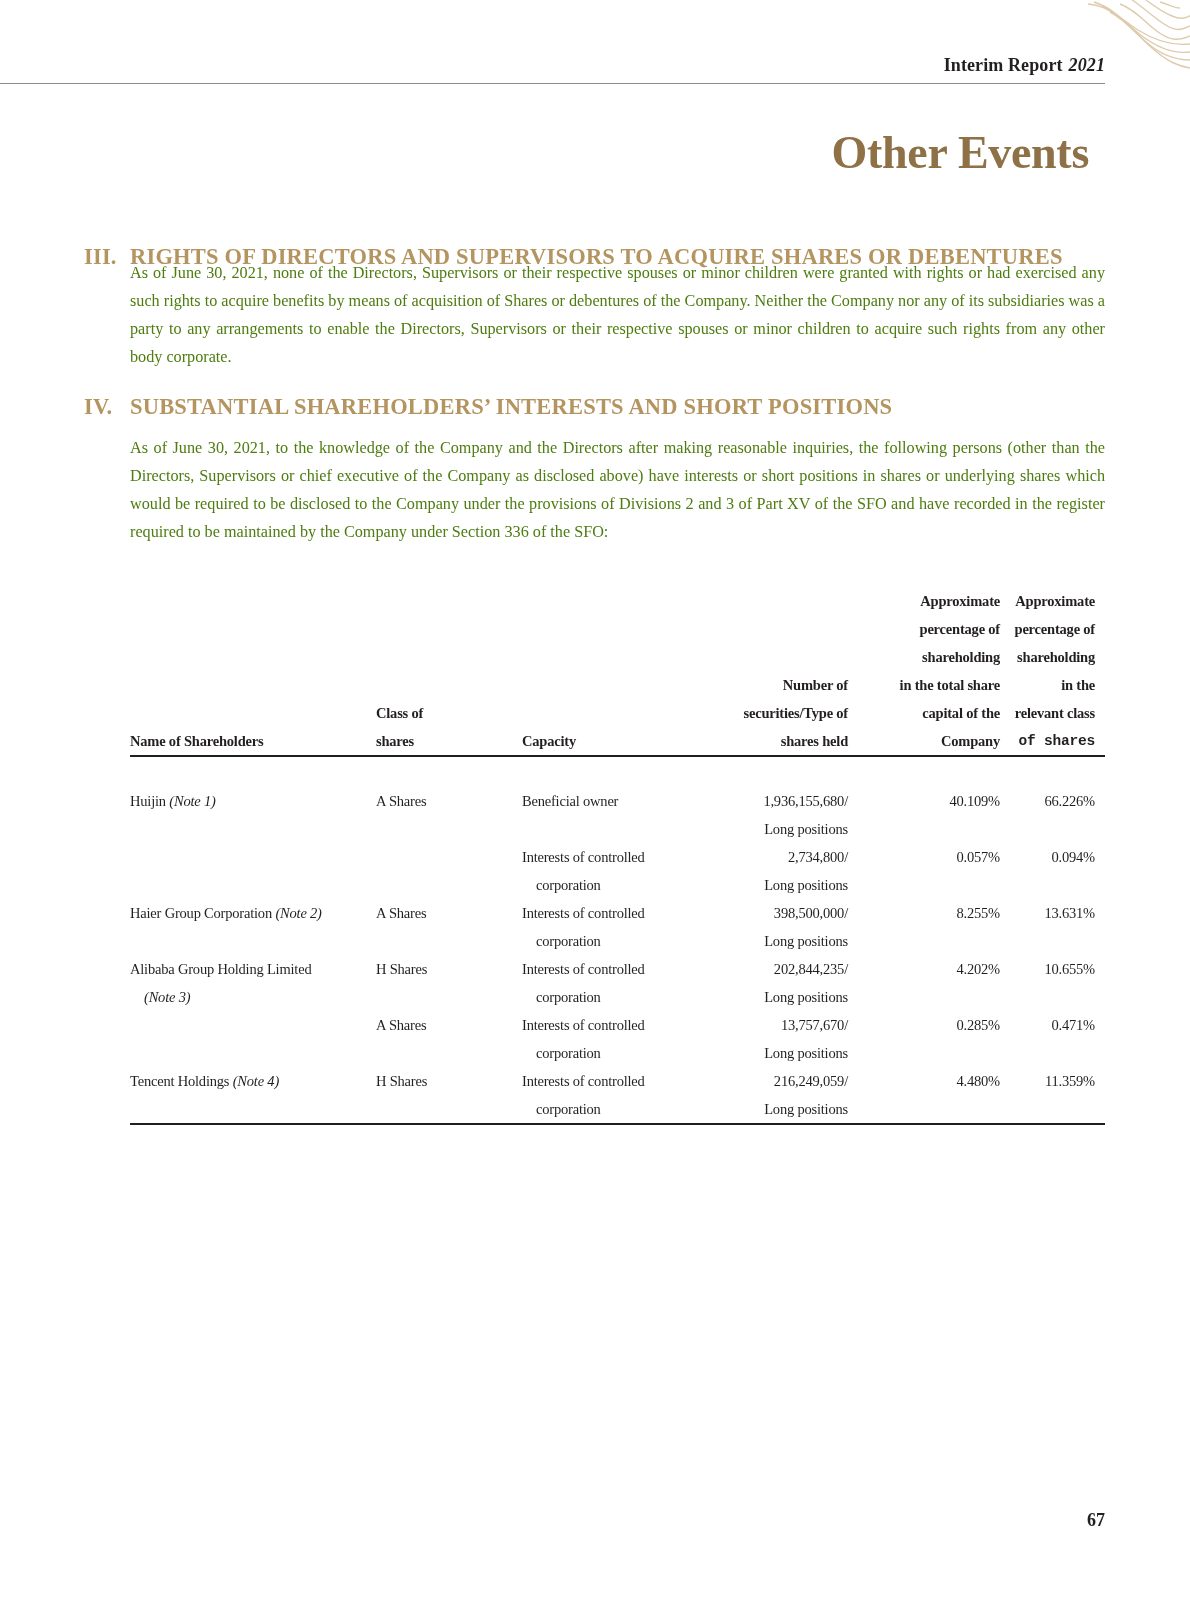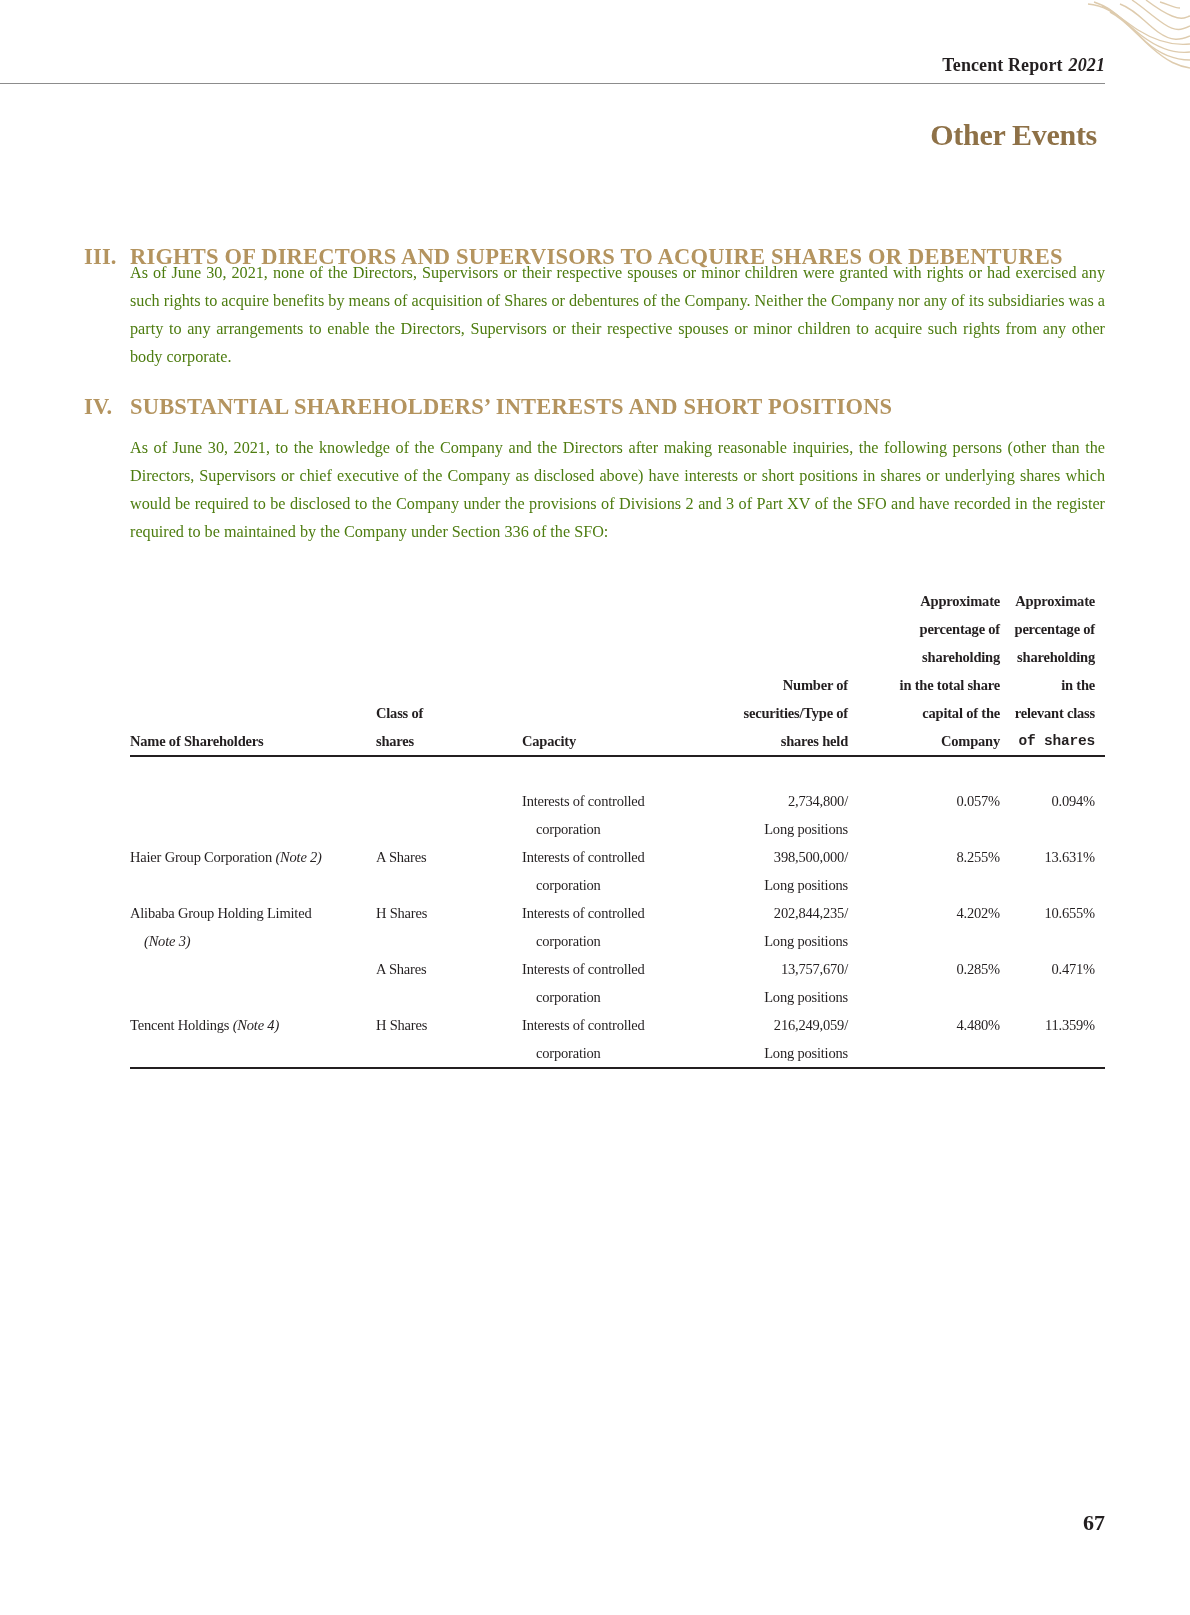--- a/index.html
+++ b/index.html
@@ -8,22 +8,22 @@
     font-family: "Liberation Serif", "DejaVu Serif", serif; color: #231f20;
   }
   .deco { position: absolute; right: 0; top: 0; width: 110px; height: 72px; }
   .running-head {
     position: absolute; right: 85px; top: 55px;
     font-size: 18px; font-weight: bold; color: #231f20; letter-spacing: 0.1px;
   }
   .running-head .yr { margin-left: 6px; font-style: italic; }
   .head-rule { position: absolute; left: 0; width: 1105px; top: 83px; height: 0; border-top: 1.5px solid #8c8c8c; }
   .page-title {
-    position: absolute; right: 85px; top: 110px; margin: 8px;
-    font-size: 30px; font-weight: bold; color: #8e7147; letter-spacing: -0.3px;
+    position: absolute; right: 85px; top: 110px; margin: 16px;
+    font-size: 46px; font-weight: bold; color: #8e7147; letter-spacing: -0.3px;
   }
   .sec-heading {
     position: absolute; left: 84px; margin: 0;
     font-size: 22.5px; font-weight: bold; color: #b4945f; letter-spacing: 0.2px;
   }
   .sec-heading .num { display: inline-block; width: 46px; }
   .para {
     position: absolute; left: 130px; width: 975px; margin: 0;
     font-size: 16.2px; line-height: 28px; text-align: justify; color: #4d7c0f;
   }
@@ -39,40 +39,40 @@
   table.holders tr.spacer td { height: 30px; }
   table.holders tbody tr:last-child td { border-bottom: 2.5px solid #231f20; }
   .c-name { width: 236px; text-align: left; }
   .c-class { width: 136px; text-align: left; }
   .c-cap { width: 176px; text-align: left; }
   .c-num { width: 140px; text-align: right; }
   .c-pct1 { width: 142px; text-align: right; }
   .c-pct2 { text-align: right; }
   .indent { display: block; padding-left: 14px; }
   .note { font-style: italic; }
-  .page-num { position: absolute; right: 85px; top: 1510px; font-size: 22px; font-weight: bold; }
+  .page-num { position: absolute; right: 85px; top: 1510px; font-size: 18px; font-weight: bold; }
 </style>
 </head>
 <body>
 
 <svg class="deco" viewBox="0 0 110 72">
   <g fill="none" stroke="#d9c3a0" stroke-width="1.4" opacity="0.85">
     <path d="M8 4 C30 6, 42 20, 58 30 S 92 46, 110 44"></path>
     <path d="M14 2 C34 8, 46 24, 62 36 S 94 54, 110 52"></path>
     <path d="M22 6 C40 14, 50 28, 66 42 S 96 60, 110 60"></path>
     <path d="M30 12 C46 20, 56 34, 72 48 S 98 66, 110 68"></path>
     <path d="M40 4 C56 10, 64 22, 78 32 S 100 40, 110 36"></path>
     <path d="M52 0 C64 8, 72 16, 84 24 S 102 30, 110 26"></path>
     <path d="M66 0 C74 6, 82 12, 92 16 S 104 18, 110 16"></path>
     <path d="M80 2 C88 4, 94 8, 100 8"></path>
   </g>
 </svg>
 
 <div class="running-head">
-  <span>Tencent Report</span><span class="yr">2021</span>
+  <span>Interim Report</span><span class="yr">2021</span>
 </div>
 <div class="head-rule"></div>
 
 <h1 class="page-title">Other Events</h1>
 
 <h2 class="sec-heading" style="top:204px;margin-top:40px;">
   <span class="num">III.</span><span>RIGHTS OF DIRECTORS AND SUPERVISORS TO ACQUIRE SHARES OR DEBENTURES</span>
 </h2>
 <p class="para" style="top:259px;">As of June 30, 2021, none of the Directors, Supervisors or their respective spouses or minor children were granted with rights or had exercised any such rights to acquire benefits by means of acquisition of Shares or debentures of the Company. Neither the Company nor any of its subsidiaries was a party to any arrangements to enable the Directors, Supervisors or their respective spouses or minor children to acquire such rights from any other body corporate.</p>
 
@@ -112,20 +112,31 @@
           <span style="display: block;">percentage of</span>
           <span style="display: block;">shareholding</span>
           <span style="display: block;">in the relevant class</span>
           <span style="display: block; font-family: Liberation Mono, monospace;">of shares</span>
         </th>
     </tr>
   </thead>
   <tbody id="table-body">
     <tr class="spacer">
         <td colspan="6"></td>
+      </tr>
+  <tr>
+        <td class="c-name"><span>Huijin</span> <span class="note">(Note 1)</span></td>
+        <td class="c-class"><span>A Shares</span></td>
+        <td class="c-cap"><span>Beneficial owner</span></td>
+        <td class="c-num">
+          <span style="display:block">1,936,155,680/</span>
+          <span style="display:block">Long positions</span>
+        </td>
+        <td class="c-pct1"><span>40.109%</span></td>
+        <td class="c-pct2"><span>66.226%</span></td>
       </tr>
       <tr>
         <td class="c-name"><span></span></td>
         <td class="c-class"><span></span></td>
         <td class="c-cap"><span>Interests of controlled</span><span class="indent">corporation</span></td>
         <td class="c-num">
           <span style="display:block">2,734,800/</span>
           <span style="display:block">Long positions</span>
         </td>
         <td class="c-pct1"><span>0.057%</span></td>

